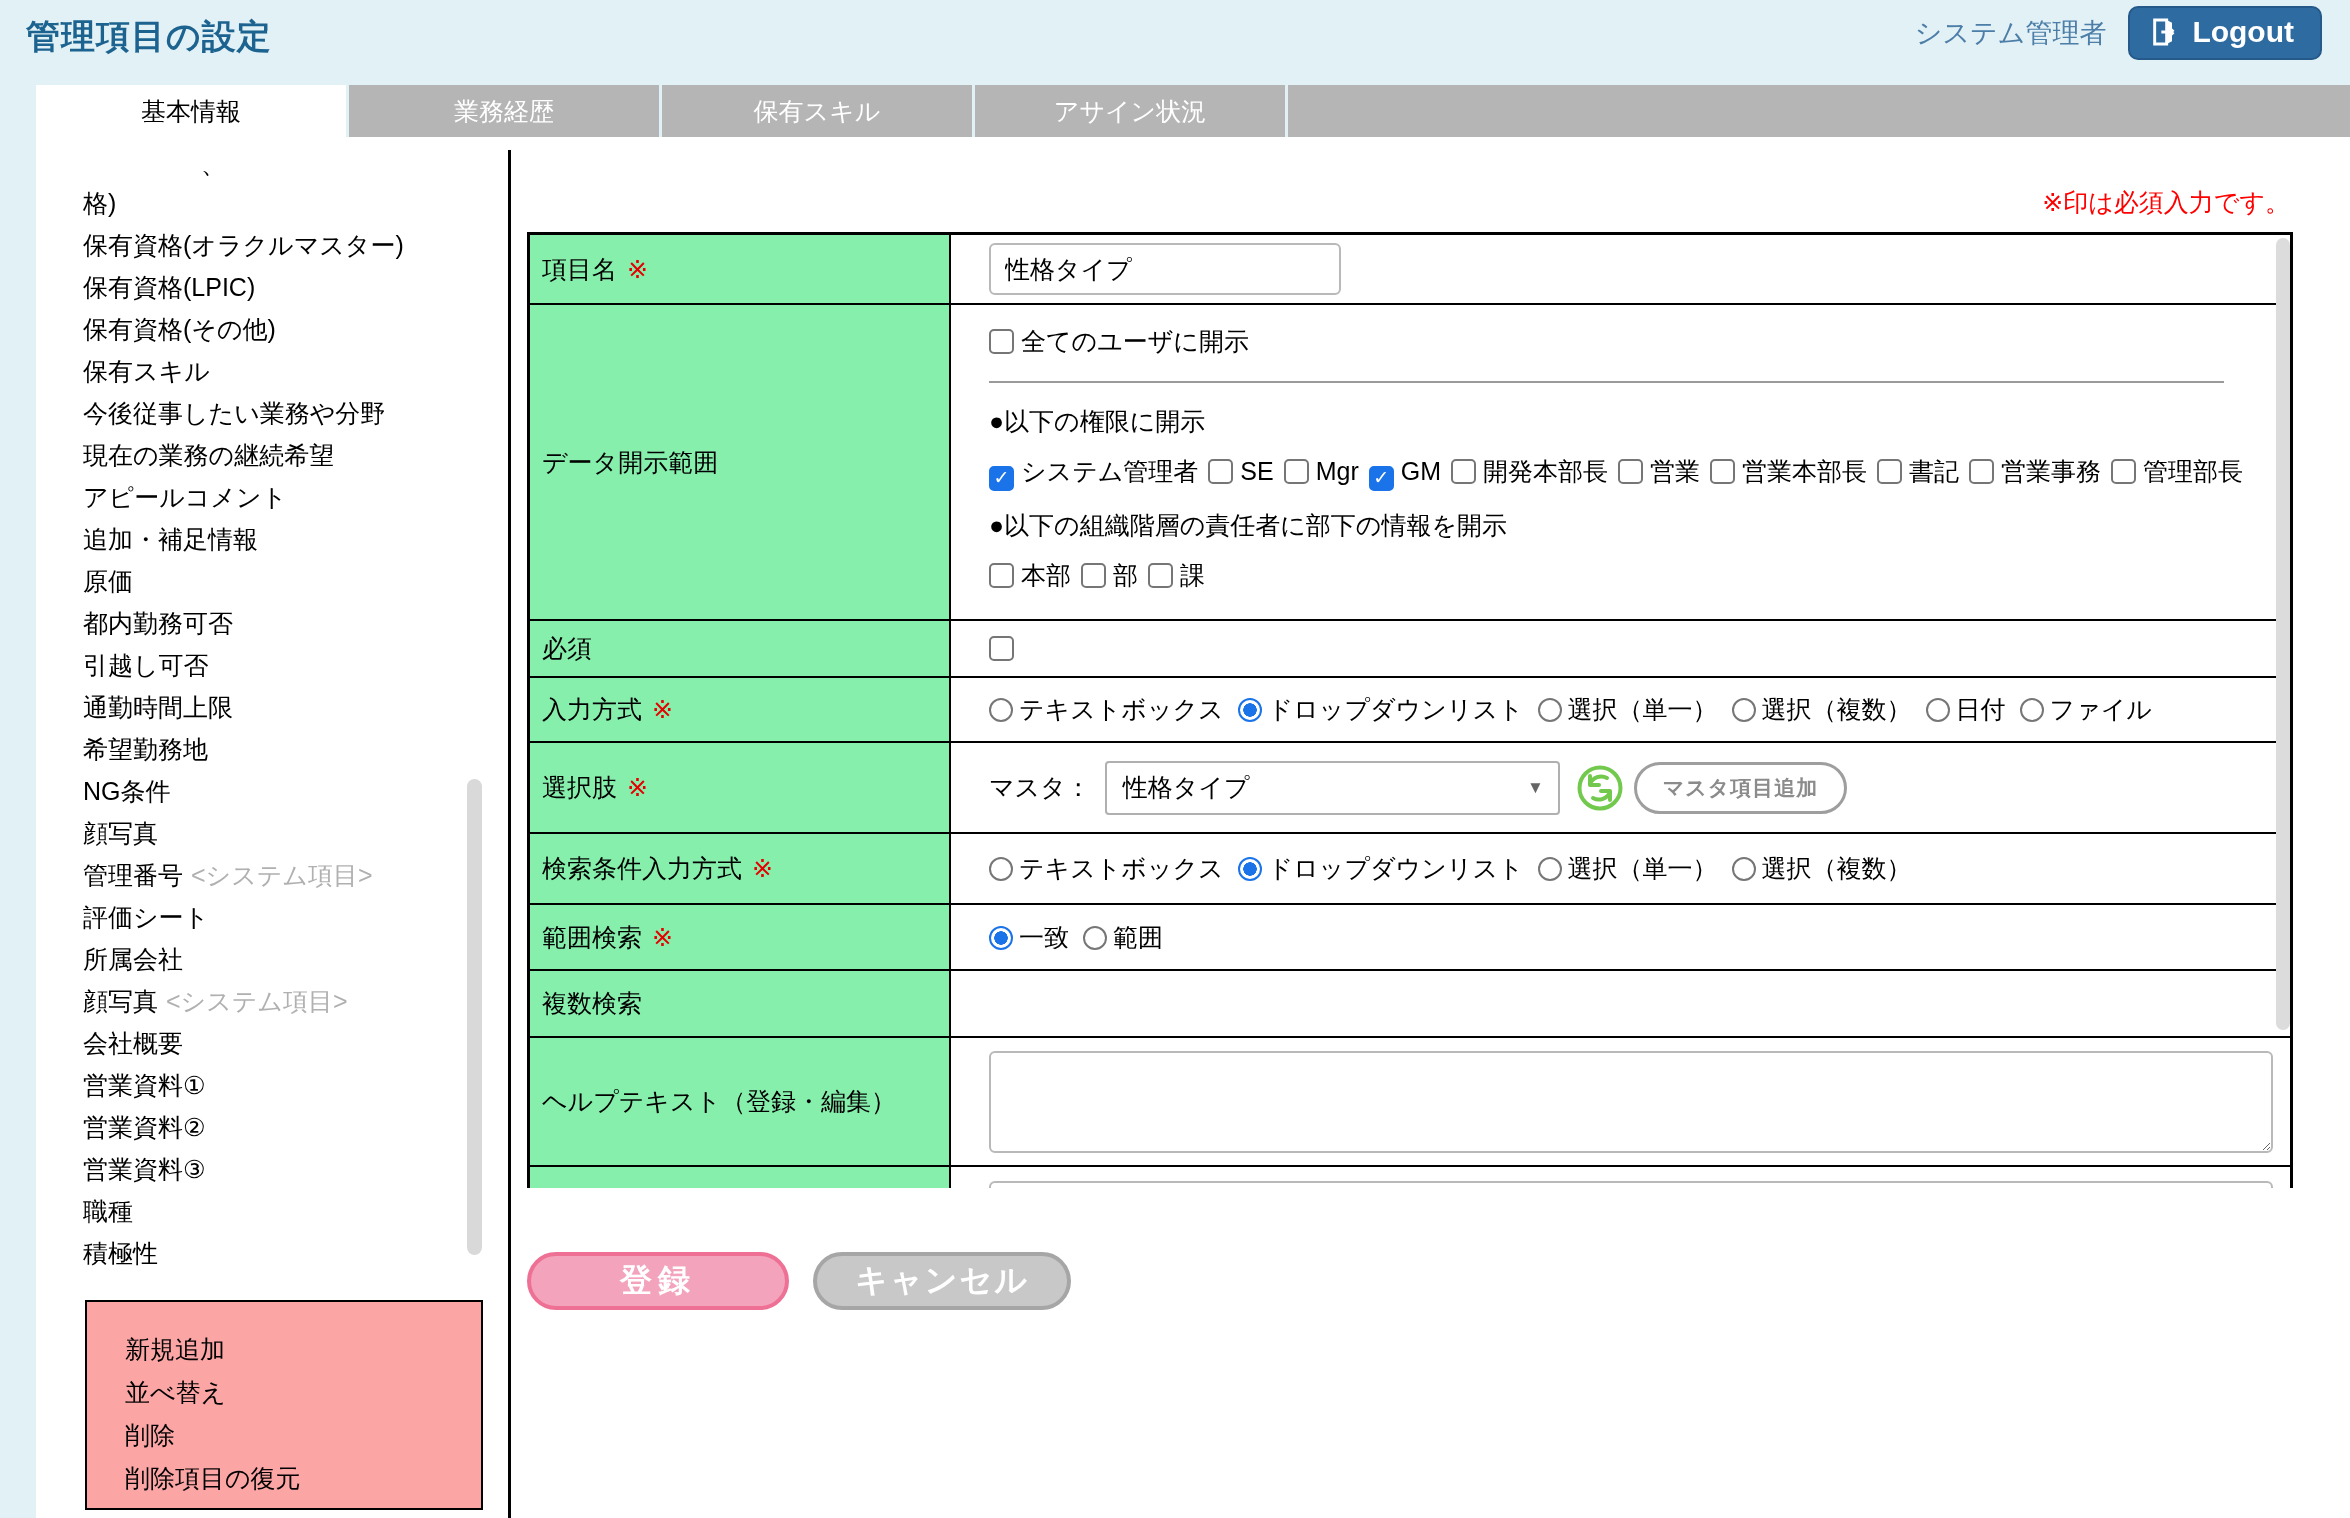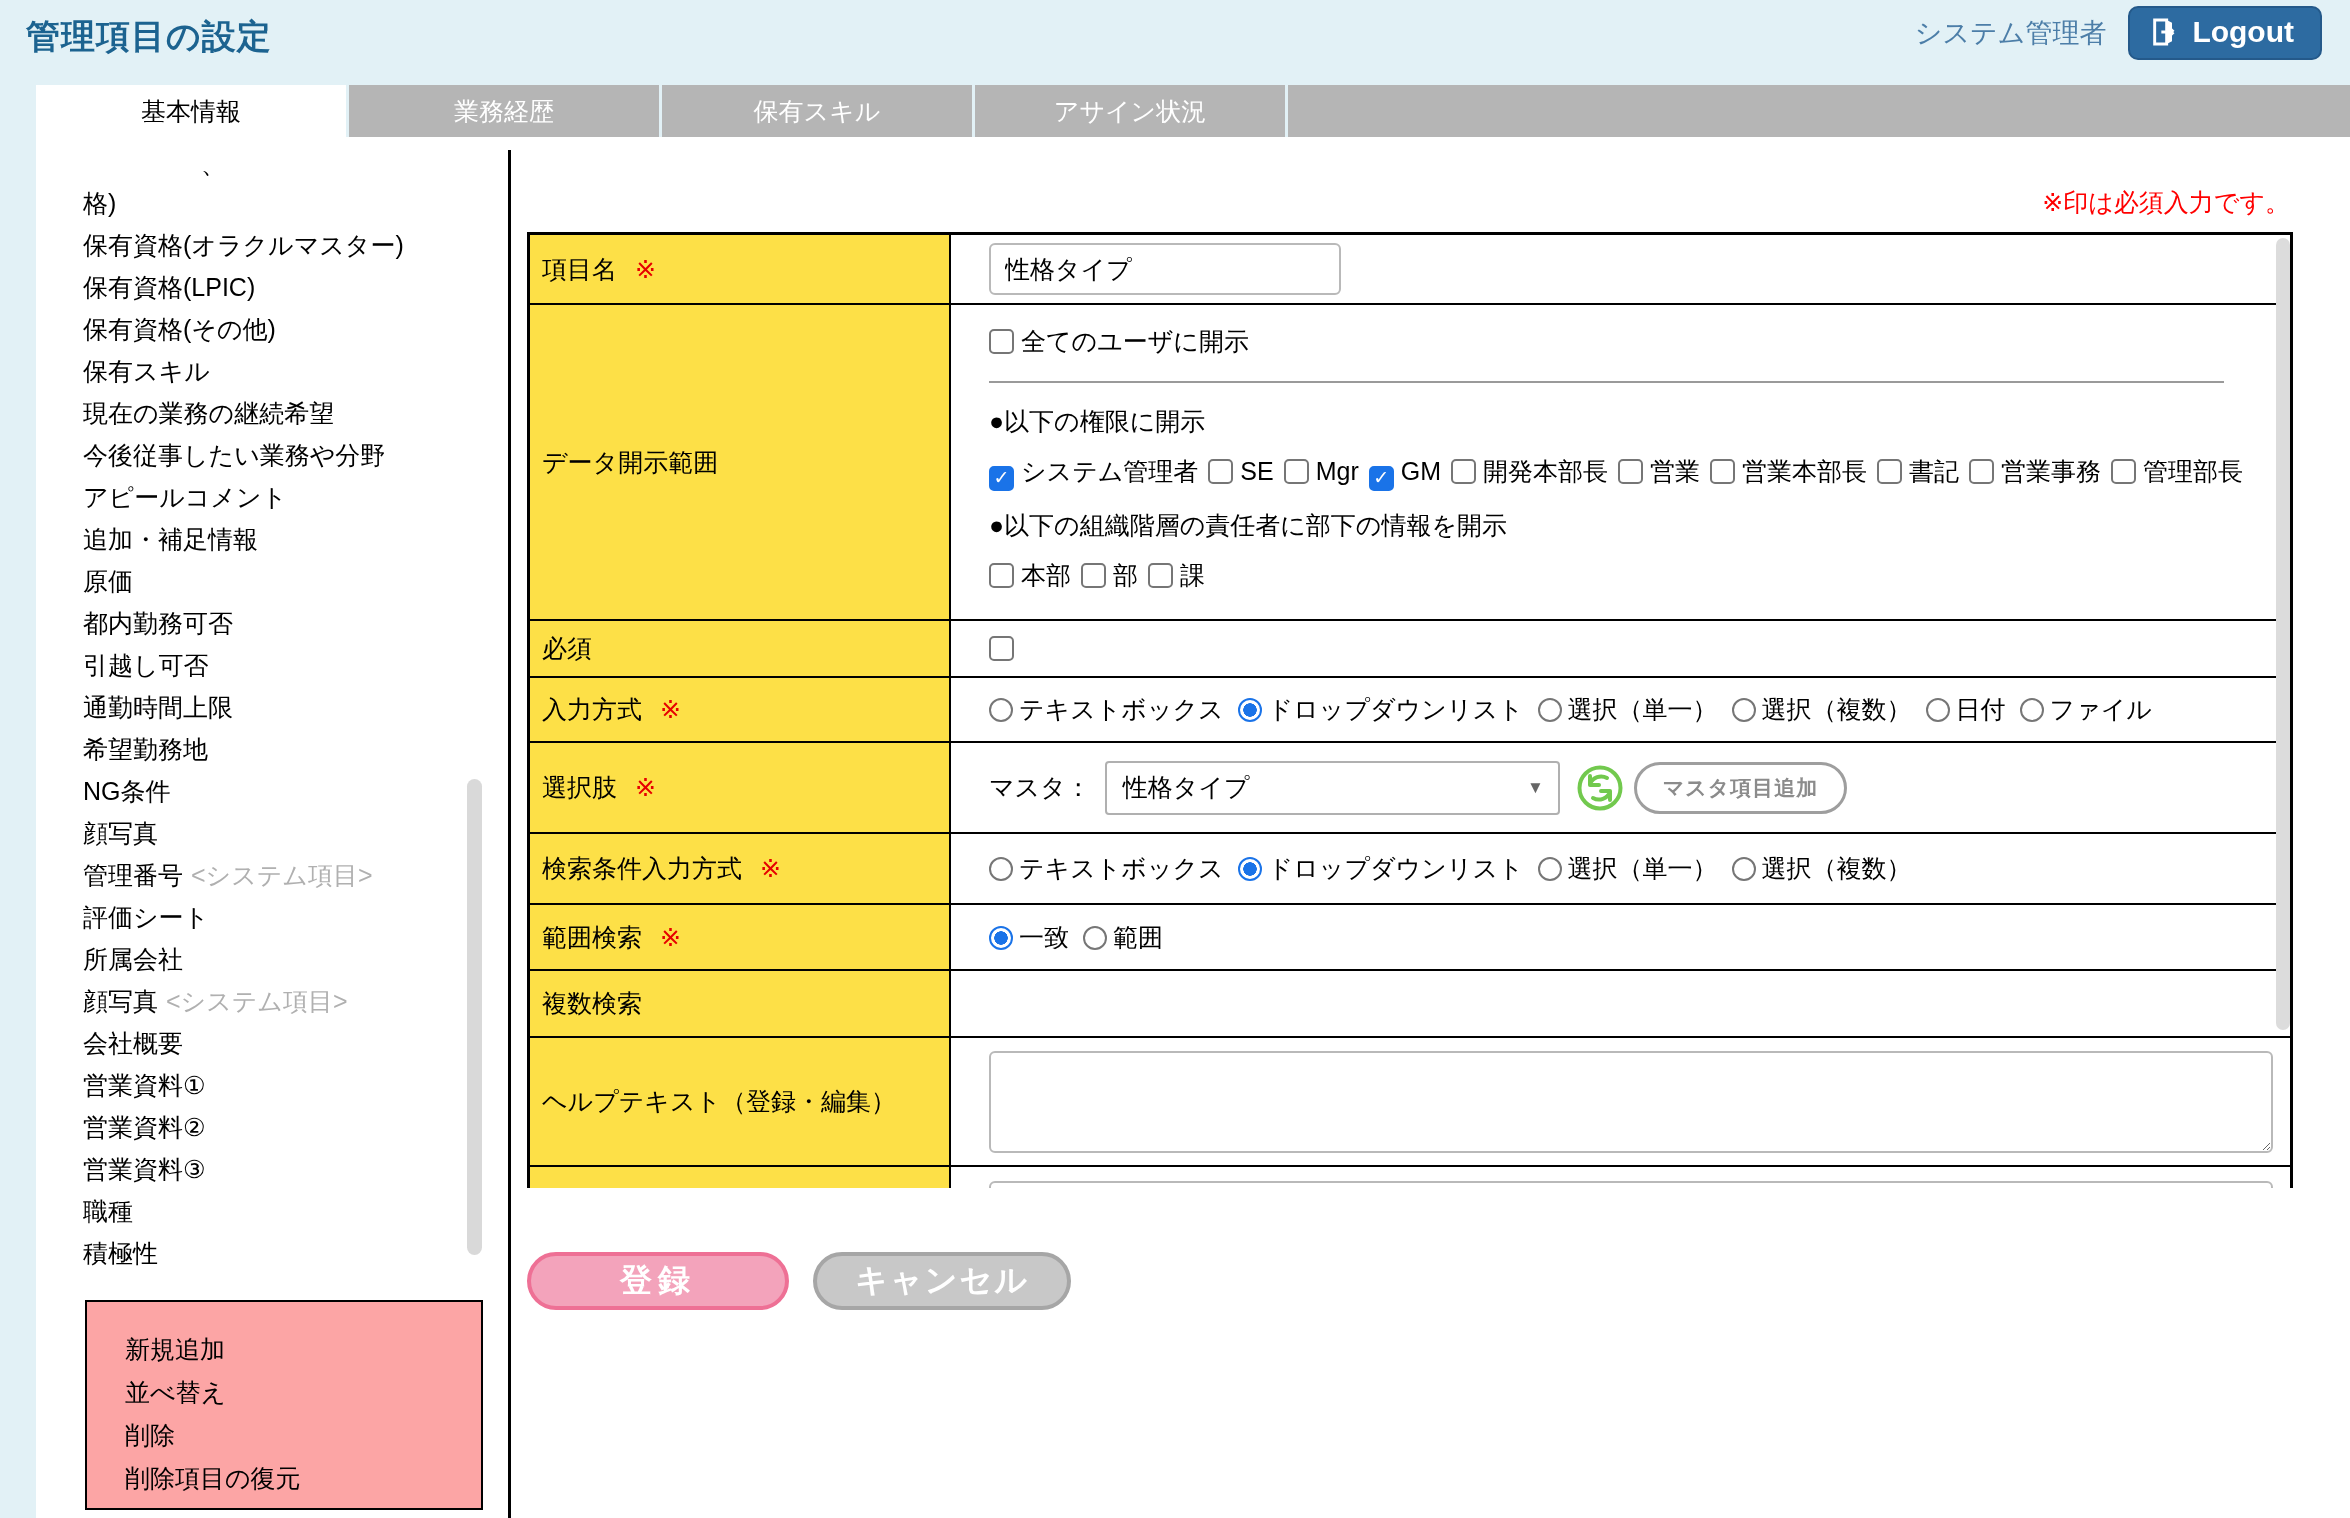--- a/index.html
+++ b/index.html
@@ -67,23 +67,23 @@
     position:absolute; right:60px; top:186px;
     color:#ff0000; font-size:25px;
   }
   .form-clip{
     position:absolute; left:527px; top:232px; width:1766px; height:956px;
     border:3px solid #000; border-bottom:none; overflow:hidden; background:#fff;
   }
   .frow{ display:flex; width:100%; }
   .frow + .frow{ border-top:2.5px solid #000; }
   .flabel{
-    width:421px; flex:none; background:#fde047; border-right:2.5px solid #000;
+    width:421px; flex:none; background:#86efac; border-right:2.5px solid #000;
     display:flex; align-items:center; padding-left:12px;
-    font-size:25px; gap:18px;
+    font-size:25px; gap:10px;
   }
   .req{ color:#e60000; }
   .fcell{
     flex:1; padding-left:38px; display:flex; align-items:center;
     font-size:25px; min-width:0;
   }
   .fcell.block{ display:block; padding-top:16px; padding-right:36px; }
   
   .text-input{
     width:352px; height:52px; border:2px solid #b9b9b9; border-radius:6px;
@@ -172,22 +172,22 @@
 <div class="vdivider"></div>
 
 <div class="sidebar-list">
   <div class="clip-line1">、</div>
   <div>
       <div class="side-item"><span>格)</span></div>
       <div class="side-item"><span>保有資格(オラクルマスター)</span></div>
       <div class="side-item"><span>保有資格(LPIC)</span></div>
       <div class="side-item"><span>保有資格(その他)</span></div>
       <div class="side-item"><span>保有スキル</span></div>
+      <div class="side-item"><span>今後従事したい業務や分野</span></div>
       <div class="side-item"><span>現在の業務の継続希望</span></div>
-      <div class="side-item"><span>今後従事したい業務や分野</span></div>
       <div class="side-item"><span>アピールコメント</span></div>
       <div class="side-item"><span>追加・補足情報</span></div>
       <div class="side-item"><span>原価</span></div>
       <div class="side-item"><span>都内勤務可否</span></div>
       <div class="side-item"><span>引越し可否</span></div>
       <div class="side-item"><span>通勤時間上限</span></div>
       <div class="side-item"><span>希望勤務地</span></div>
       <div class="side-item"><span>NG条件</span></div>
       <div class="side-item"><span>顔写真</span></div>
       <div class="side-item"><span>管理番号</span><span class="side-note">&lt;システム項目&gt;</span></div>

